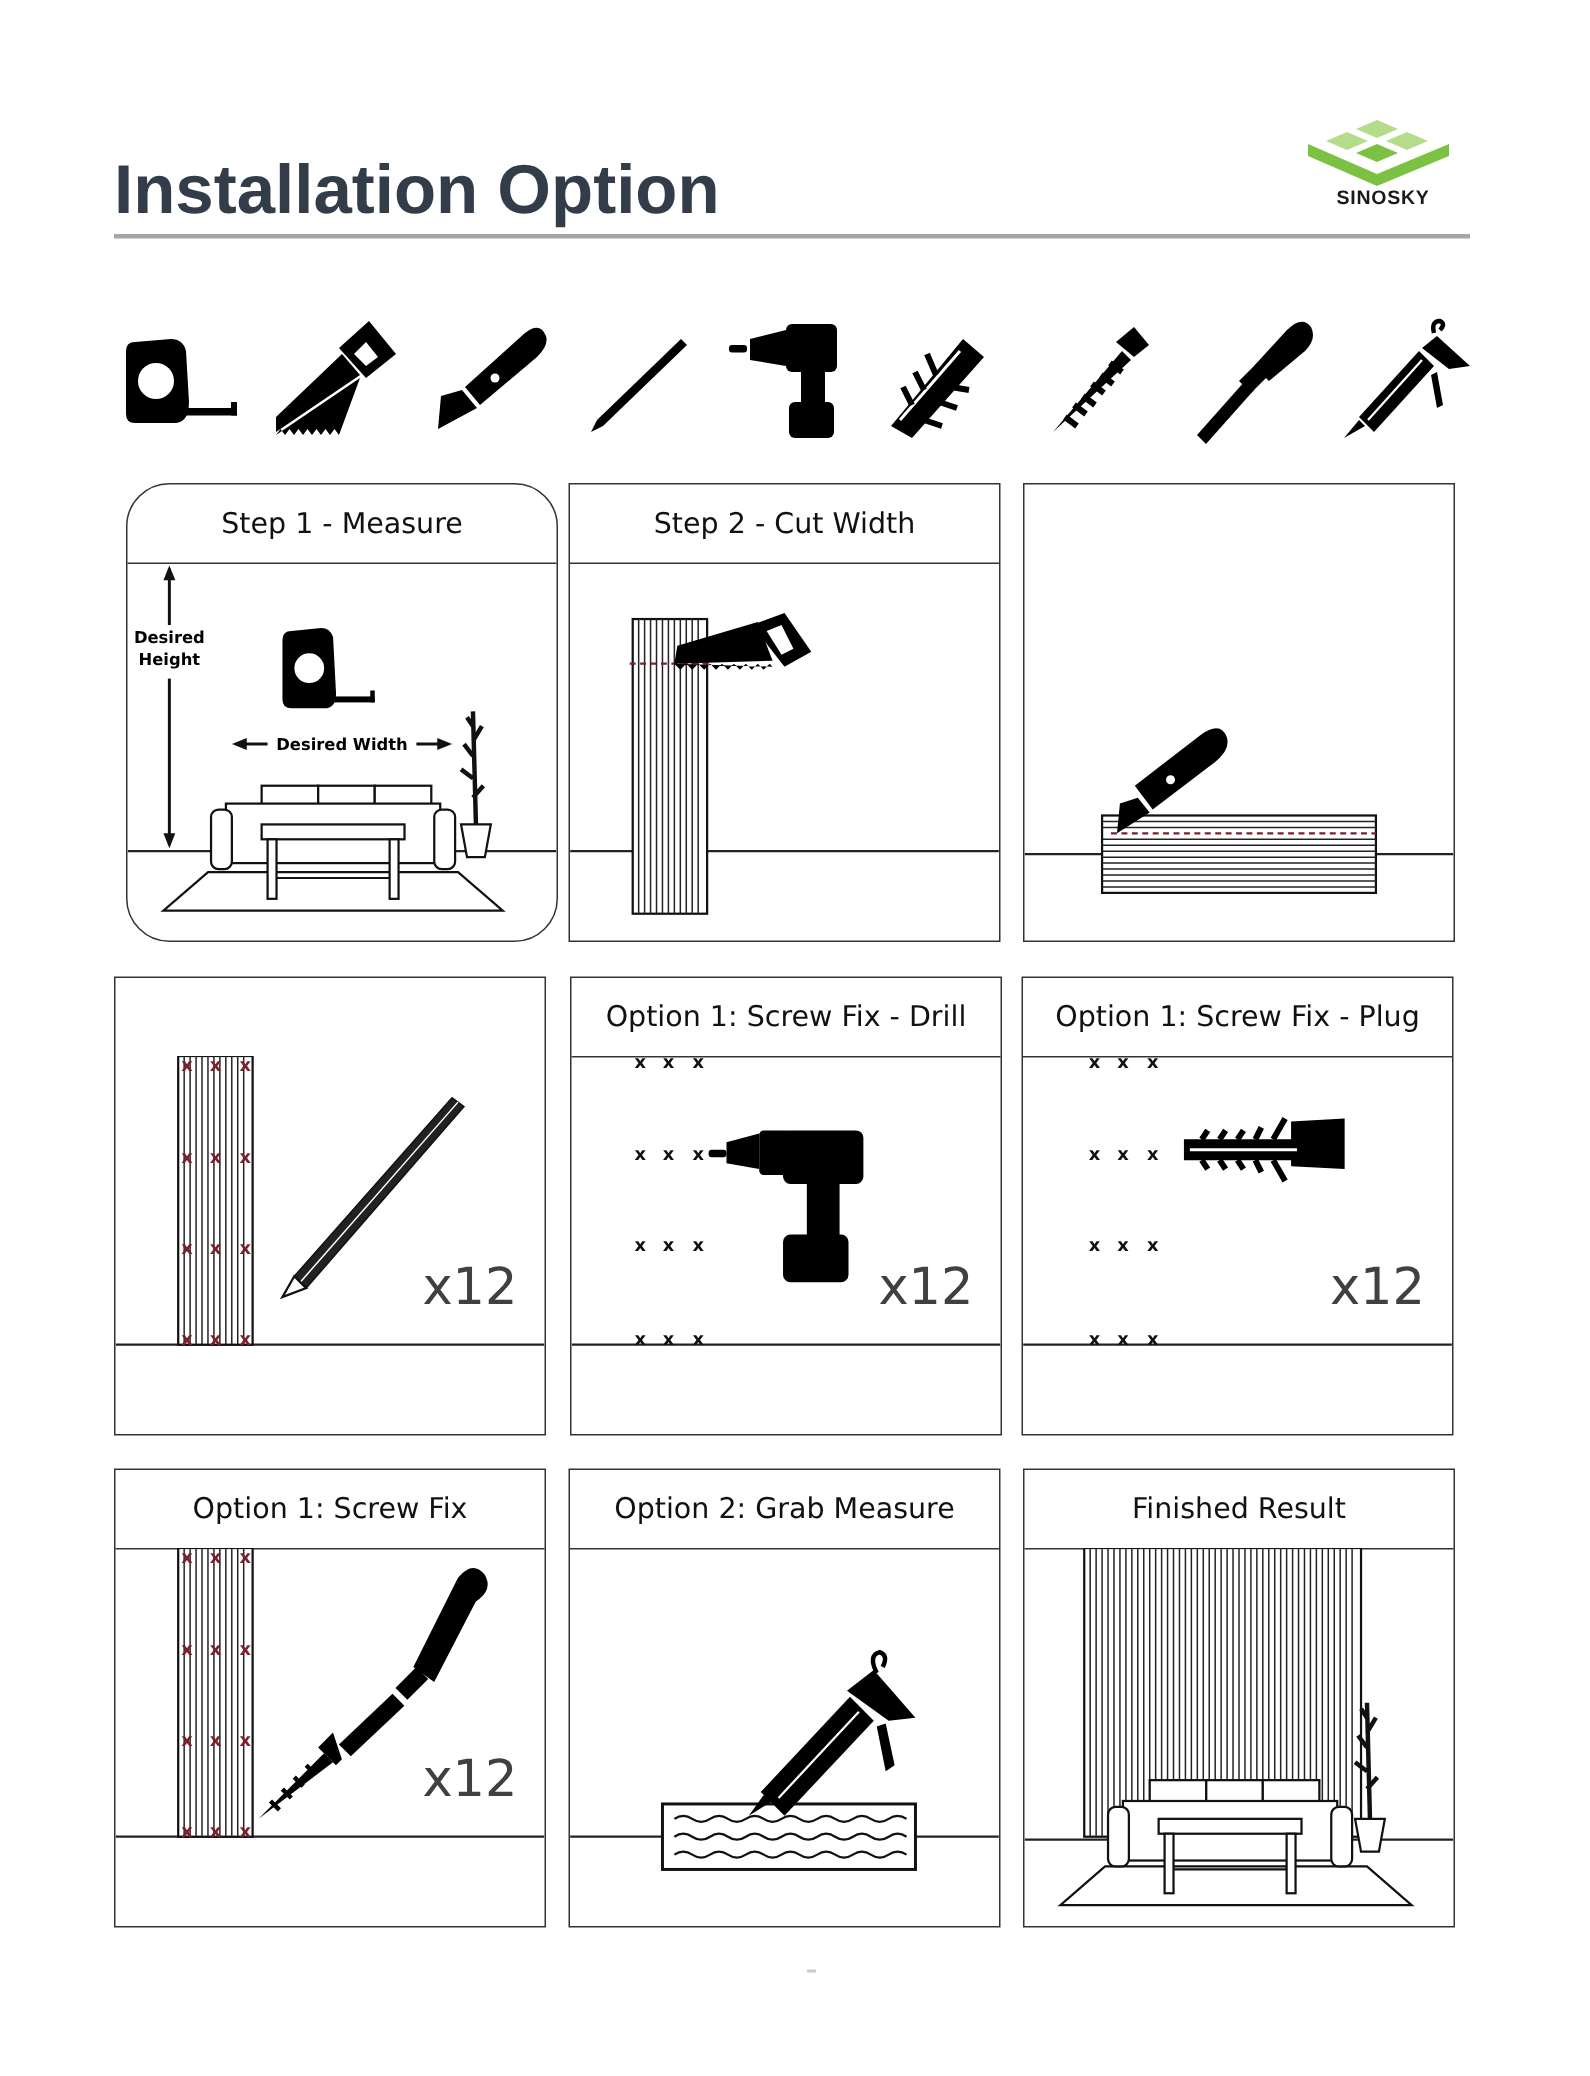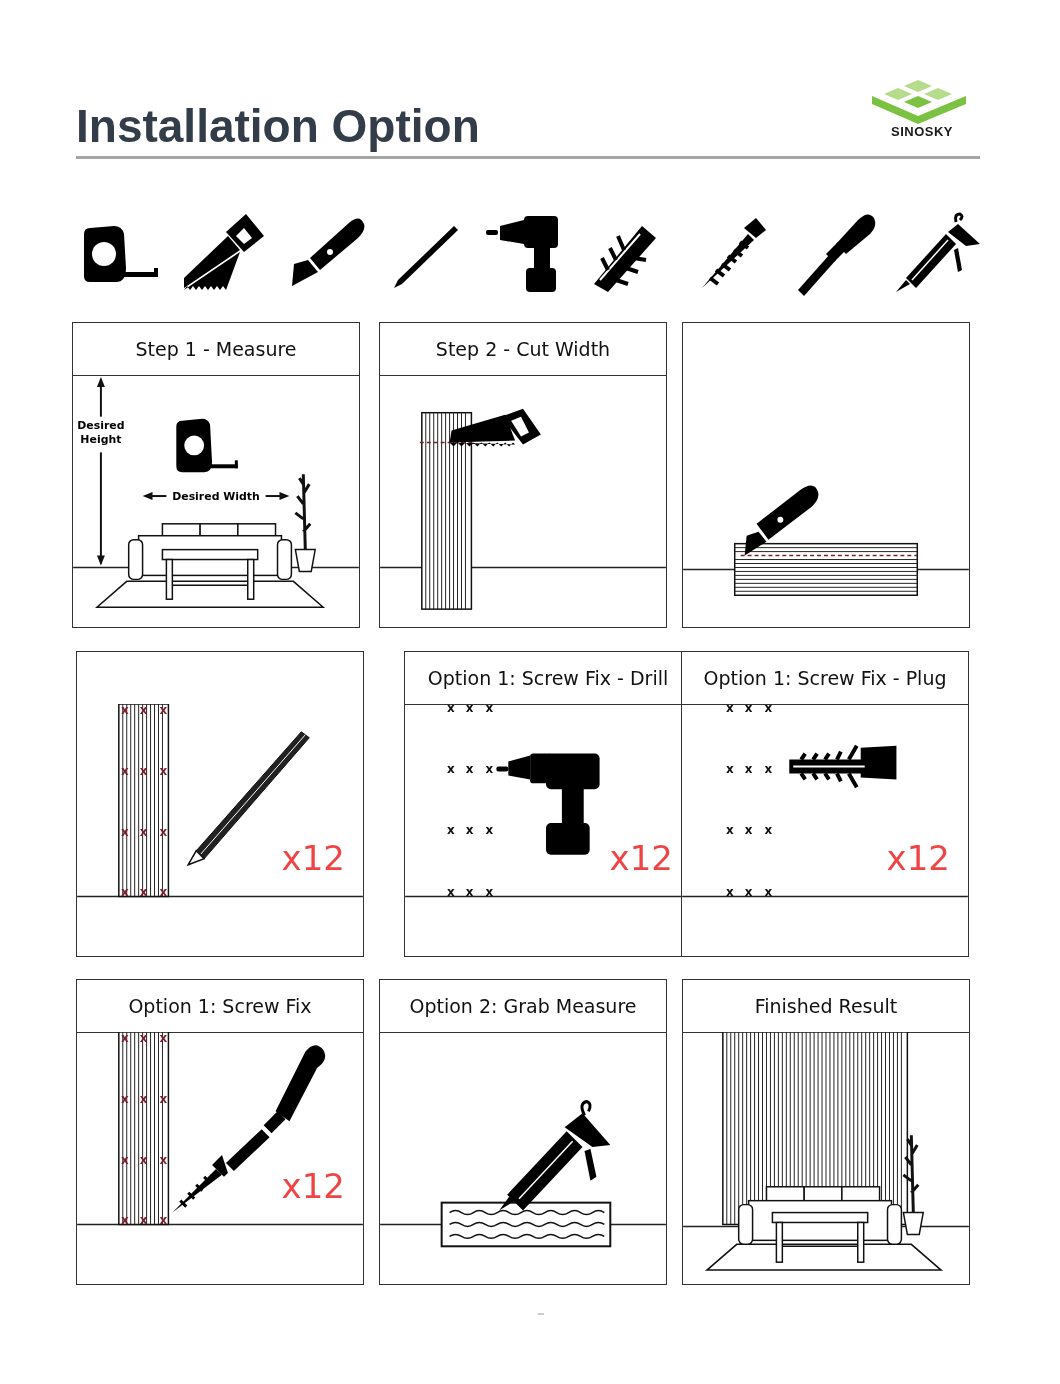--- a/index.html
+++ b/index.html
@@ -9,21 +9,21 @@
   .logo { position: absolute; left: 862px; top: 74px; width: 120px; height: 76px; }
   .logo-text { position: absolute; left: 0; top: 50px; width: 120px; text-align: center; font-weight: bold; font-size: 13px; color: #1a1a1a; letter-spacing: 0.5px; }
   .tools { position: absolute; left: 76px; top: 208px; width: 904px; height: 92px; }
   .tool { position: absolute; top: 0; width: 90px; height: 92px; }
   .tool svg { width: 100%; height: 100%; }
 
   .panel { position: absolute; width: 288px; height: 306px; border: 1.5px solid #333; box-sizing: border-box; background: #fff; }
   .panel-head { position: absolute; left: 0; top: 0; right: 0; height: 52px; border-bottom: 1.5px solid #333; display: flex; align-items: center; justify-content: center; font-family: "DejaVu Sans", sans-serif; font-size: 19px; color: #111; white-space: nowrap; }
   .panel-body { position: absolute; left: 0; top: 52px; right: 0; bottom: 0; }
   .panel-body svg { width: 100%; height: 100%; display: block; }
-  .qty { position: absolute; right: 18px; font-family: "DejaVu Sans", sans-serif; font-size: 34px; color: #ef4444; }
+  .qty { position: absolute; right: 18px; font-family: "DejaVu Sans", sans-serif; font-size: 34px; color: #404040; }
   .footer-mark { position: absolute; left: 538px; top: 1313px; width: 6px; height: 2px; background: #ccc; }
 </style>
 </head>
 <body>
 
 <h1 class="title">Installation Option</h1>
 
 <div class="logo">
   <svg width="120" height="50" viewBox="0 0 120 50">
     <polygon points="10,22 56,42 104,22 104,30 56,50 10,30" fill="#7cc242"></polygon>
@@ -101,21 +101,21 @@
         <path d="M4,84 L14,72 L18,76 Z" fill="#000"></path>
         <path d="M14,70 L54,26 L64,36 L24,80 Z" fill="#000"></path>
         <path d="M20,72 L56,32" stroke="#fff" stroke-width="1.5"></path>
         <path d="M56,24 L66,16 L88,36 L74,38 Z" fill="#000"></path>
         <path d="M66,40 L70,62 L66,64 L62,42 Z" fill="#000"></path>
         <path d="M64,14 Q62,6 68,6 Q72,8 68,12" stroke="#000" stroke-width="3" fill="none"></path>
       </svg>
   </div>
 </div>
 
-<div class="panel" style="left:72px; top:322px;">
+<div class="panel" style="left:84px; top:322px;border-radius:29px;">
   <div class="panel-head">Step 1 - Measure</div>
   <div class="panel-body">
     <svg viewBox="0 0 288 254">
       <line x1="0" y1="194" x2="288" y2="194" stroke="#222" stroke-width="1.5"></line>
       <line x1="28" y1="4" x2="28" y2="190" stroke="#111" stroke-width="2"></line>
       <polygon points="28,2 24,12 32,12" fill="#111"></polygon>
         <polygon points="28,192 24,182 32,182" fill="#111"></polygon>
       <rect x="8" y="42" width="44" height="36" fill="#fff"></rect>
       <text x="28" y="54" font-family="DejaVu Sans, sans-serif" font-size="11" font-weight="bold" text-anchor="middle">Desired</text>
       <text x="28" y="69" font-family="DejaVu Sans, sans-serif" font-size="11" font-weight="bold" text-anchor="middle">Height</text>
@@ -242,21 +242,21 @@
       <g>
         <path d="M120,148 L226,28 L234,34 L128,156 Z" fill="#222" stroke="#111"></path>
         <line x1="124" y1="152" x2="230" y2="31" stroke="#fff" stroke-width="1"></line>
         <path d="M112,162 L120,148 L128,156 Z" fill="#fff" stroke="#111" stroke-width="1.5"></path>
       </g>
     </svg>
   </div>
   <div class="qty" style="top:186px;">x12</div>
 </div>
 
-<div class="panel" style="left:380px; top:651px;margin-left:24px;">
+<div class="panel" style="left:380px; top:651px;">
   <div class="panel-head">Option 1: Screw Fix - Drill</div>
   <div class="panel-body">
     <svg viewBox="0 0 288 254">
       <line x1="0" y1="194" x2="288" y2="194" stroke="#222" stroke-width="1.5"></line>
       <g fill="#111" font-family="DejaVu Sans, sans-serif" font-size="12" font-weight="bold" text-anchor="middle">
         <text x="46" y="8">x</text>
           <text x="65" y="8">x</text>
           <text x="85" y="8">x</text>
         <text x="46" y="70">x</text>
           <text x="65" y="70">x</text>

